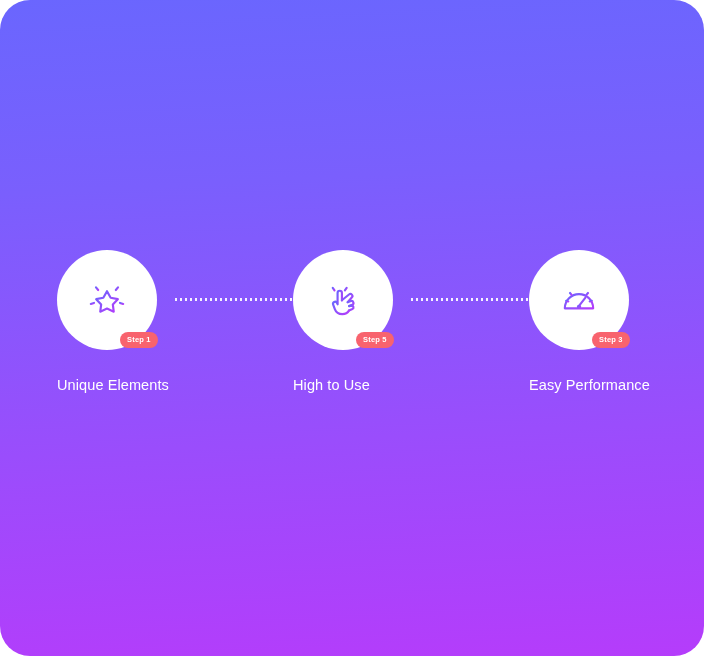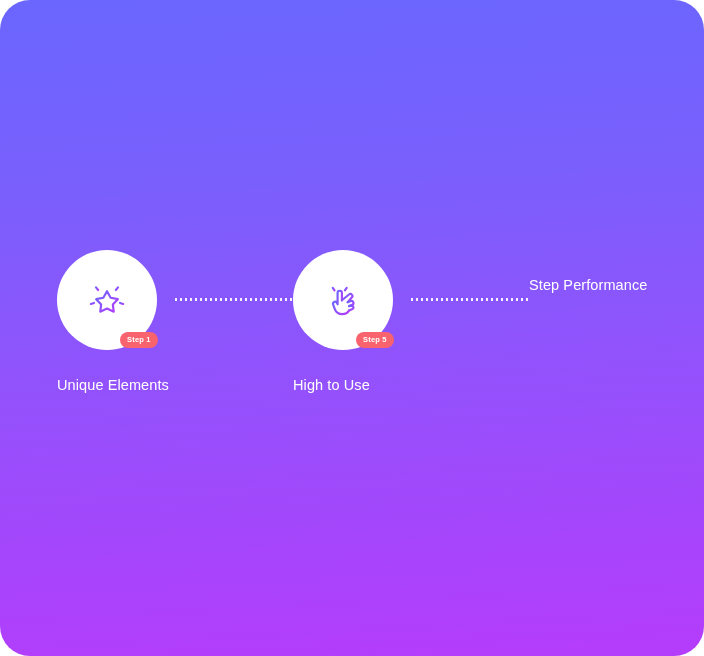--- a/index.html
+++ b/index.html
@@ -164,17 +164,40 @@
           </svg>
         </div>
         <div class="badge">Step 5</div>
       </div>
       <div class="step-label">High to Use</div>
     </div>
 
     <div class="connector"></div>
 
     <div class="step">
-      <div class="step-label">Step Performance</div>
+      <div class="circle-wrap">
+        <div class="circle">
+          <svg class="icon" viewBox="0 0 48 48">
+            <defs>
+              <linearGradient id="g3" x1="0" y1="0" x2="1" y2="1">
+                <stop offset="0%" stop-color="#6a66fe"></stop>
+                <stop offset="100%" stop-color="#b53cfb"></stop>
+              </linearGradient>
+            </defs>
+            <g fill="none" stroke="url(#g3)" stroke-width="2.6" stroke-linecap="round" stroke-linejoin="round">
+              <path d="M7 34 A17 17 0 0 1 41 34 Z"></path>
+              <path d="M24 31 L31.5 21.5"></path>
+              <circle cx="24" cy="32.2" r="2.6" fill="url(#g3)" stroke="none"></circle>
+              <path d="M24 11.5 L24 14.2"></path>
+              <path d="M13.2 15.6 L14.9 17.6"></path>
+              <path d="M34.8 15.6 L33.1 17.6"></path>
+              <path d="M8.6 25 L11.1 25.8"></path>
+              <path d="M39.4 25 L36.9 25.8"></path>
+            </g>
+          </svg>
+        </div>
+        <div class="badge">Step 3</div>
+      </div>
+      <div class="step-label">Easy Performance</div>
     </div>
 
   </div>
 </div>
 
 </body></html>

